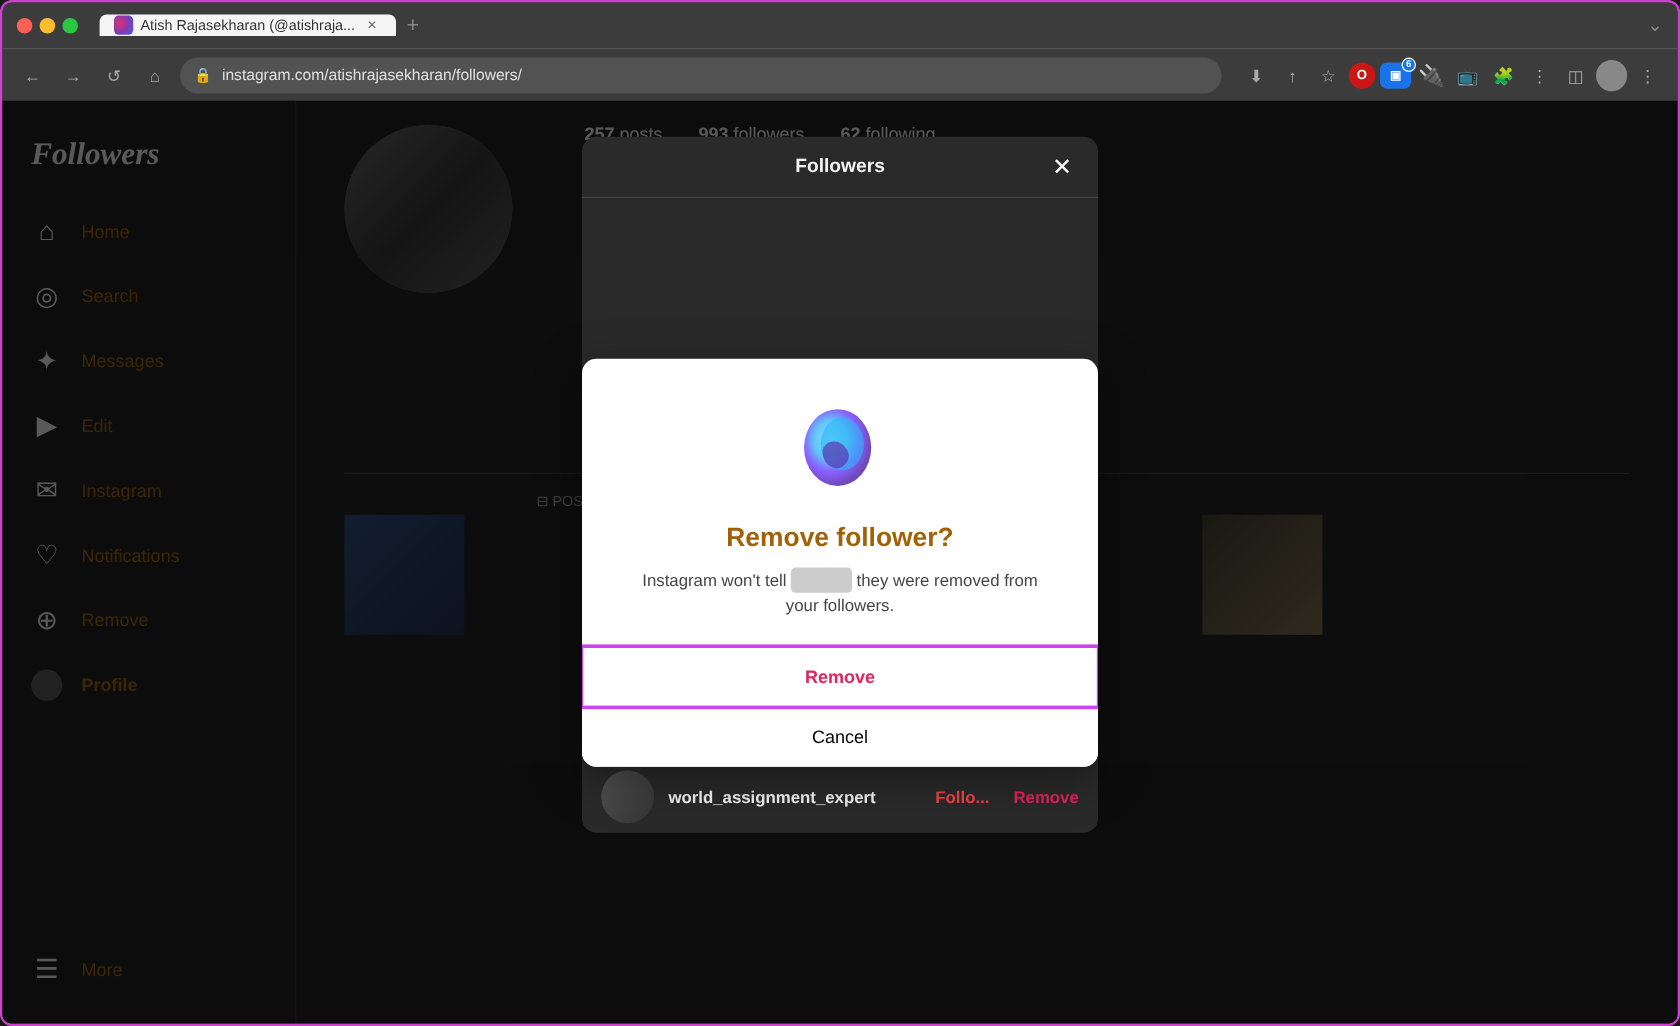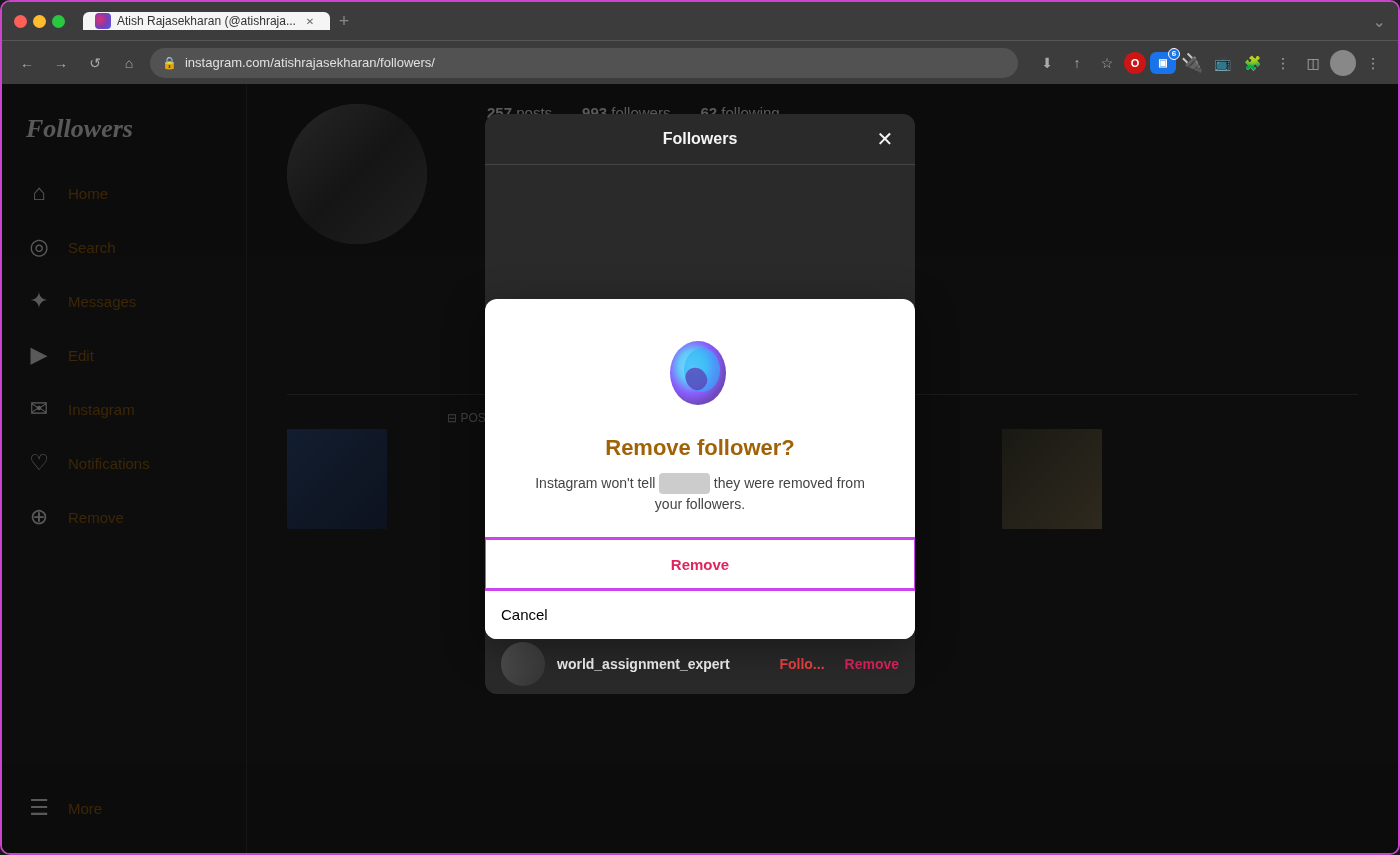--- a/index.html
+++ b/index.html
@@ -492,21 +492,21 @@
     .cancel-btn {
       width: 100%;
       padding: 16px;
       background: white;
       border: none;
       border-top: 1px solid #eee;
       color: #000;
       font-size: 15px;
       cursor: pointer;
       display: block;
-      text-align: left;
+      text-align: center;
     }
 
     
     .remove-btn-highlighted {
       outline: 3px solid #cc44ee;
       outline-offset: -1px;
     }
 
     
     .ig-highlights-row {
@@ -595,20 +595,24 @@
           <div class="ig-nav-icon">✉</div>
           <span class="ig-nav-label">Instagram</span>
         </div>
         <div class="ig-nav-item">
           <div class="ig-nav-icon">♡</div>
           <span class="ig-nav-label">Notifications</span>
         </div>
         <div class="ig-nav-item">
           <div class="ig-nav-icon">⊕</div>
           <span class="ig-nav-label">Remove</span>
+        </div>
+        <div class="ig-nav-item">
+          <div class="ig-nav-icon" style="width:26px;height:26px;border-radius:50%;background:#555;"></div>
+          <span class="ig-nav-label" style="font-weight:700;">Profile</span>
         </div>
         <div class="ig-nav-item ig-more">
           <div class="ig-nav-icon">☰</div>
           <span class="ig-nav-label">More</span>
         </div>
       </div>
 
       <div class="ig-main">
 
         <div class="ig-profile-header">

